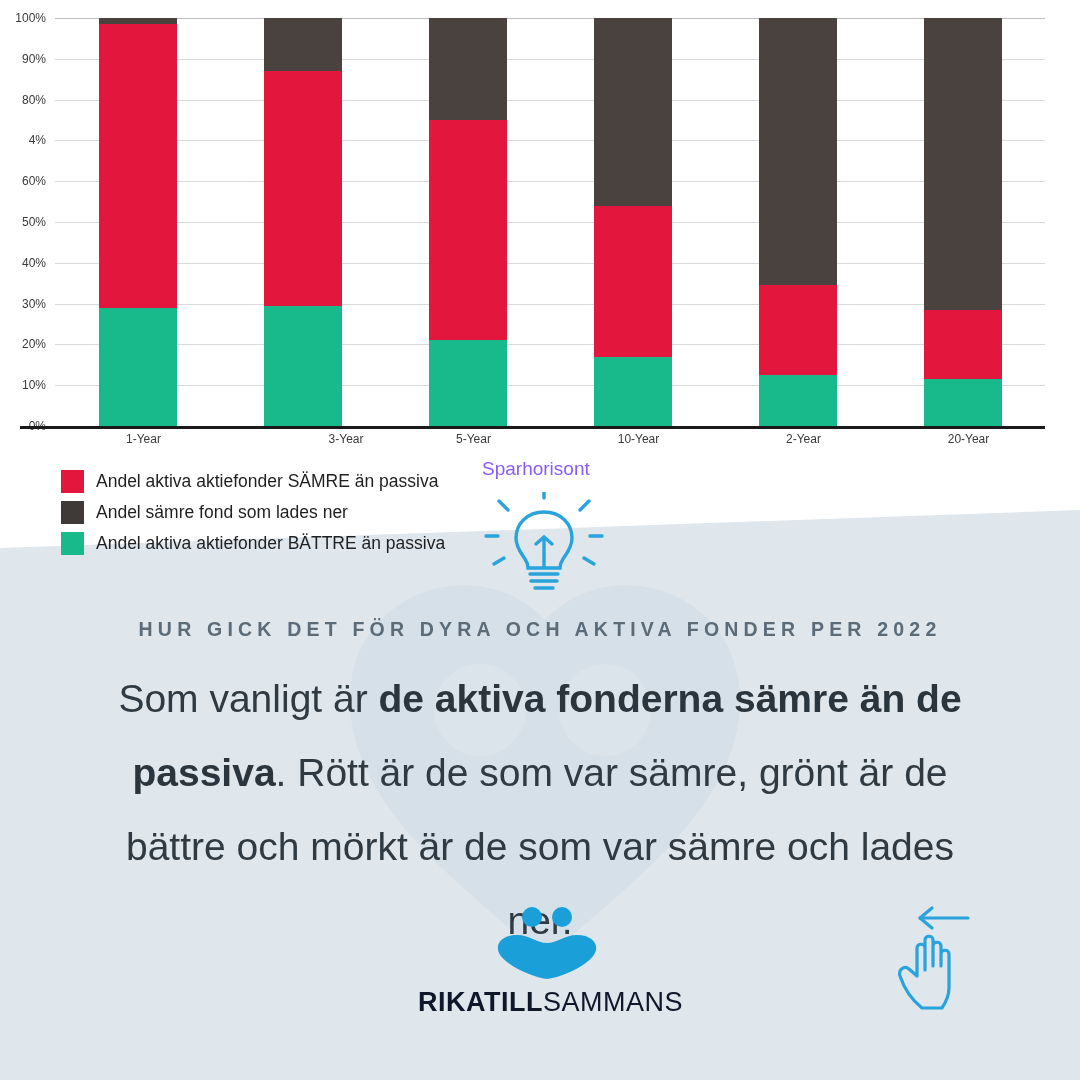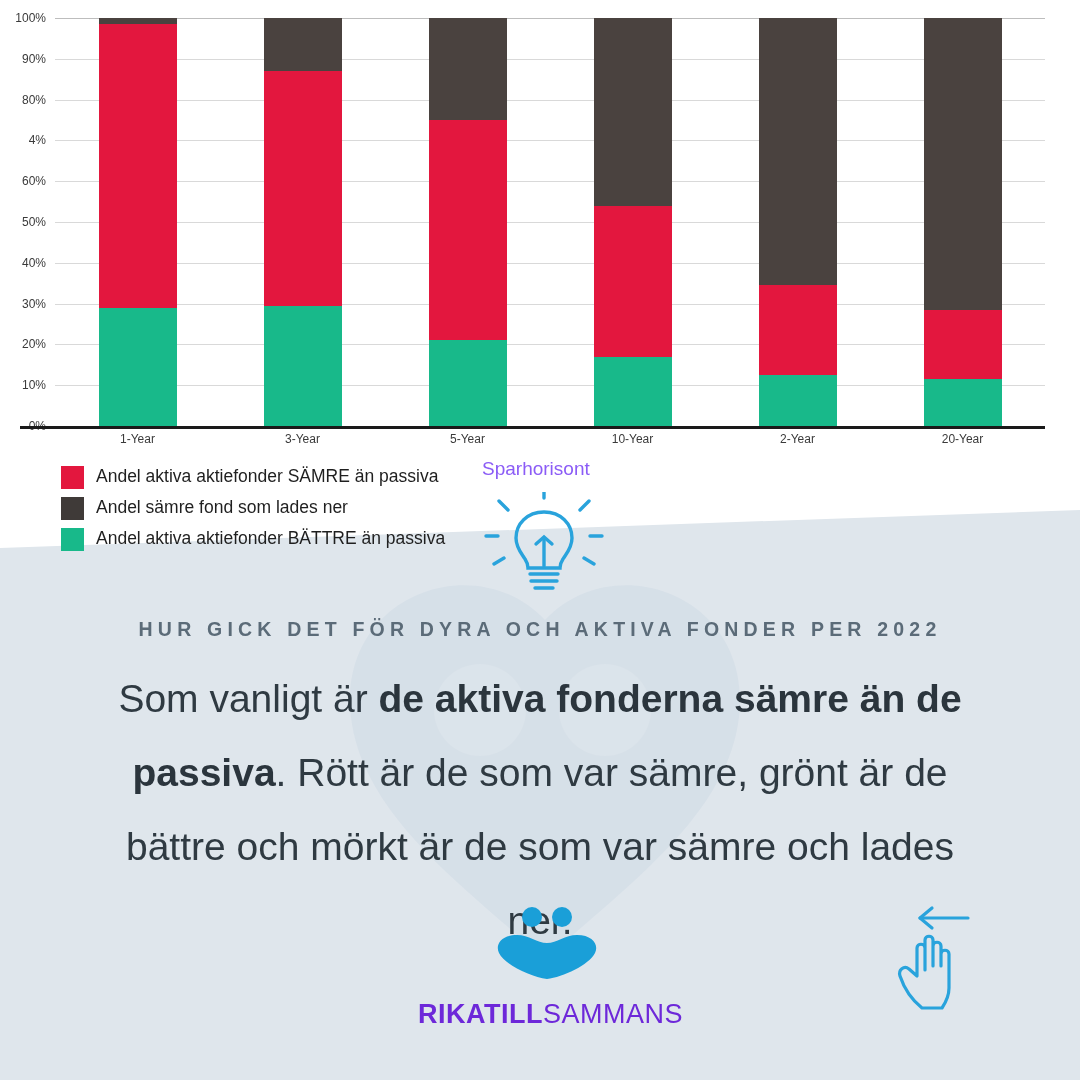--- a/index.html
+++ b/index.html
@@ -67,21 +67,21 @@
     width: 990px; height: 408px;
   }
   .bar-group {
     position: absolute;
     bottom: 0;
     width: 78px;
     height: 100%;
   }
   .seg { position: absolute; left: 0; width: 100%; }
   .xlabels {
-    position: absolute; left: 55px; top: 432px; width: 990px; height: 26px;
+    position: absolute; left: 61px; top: 432px; width: 990px; height: 26px;
   }
   .xlabel {
     position: absolute;
     font-size: 12px; color: #3a3a3a;
     text-align: center;
     width: 110px;
     transform: translateX(-50%);
   }
   .axis-title {
     position: absolute;
@@ -89,21 +89,21 @@
     font-size: 19px; color: #8b5cf6;
   }
 
   
   .legend {
     position: absolute;
     left: 28px; top: 466px;
     width: 480px;
   }
   .legend-row {
-    display: flex; 
+    display: flex; align-items: center;
     height: 31px;
     padding-left: 33px;
   }
   .legend-swatch {
     width: 23px; height: 23px; flex: 0 0 23px;
     margin-right: 12px;
   }
   .legend-text { font-size: 17.5px; color: #1f1f1f; }
 
   
@@ -140,25 +140,25 @@
   }
   .source b { font-weight: 700; }
 
   .brand {
     position: absolute;
     left: 418px; top: 905px;
     width: 258px;
     text-align: center;
   }
   .brand-name {
-    margin-top: 16px;
+    margin-top: 4px;
     font-size: 27px;
     font-weight: 700;
     letter-spacing: 0.5px;
-    color: #6d28d9;
+    color: #0f172a;
   }
   .brand-name .thin { font-weight: 400; }
 
   .hand { position: absolute; left: 880px; top: 900px; width: 120px; height: 120px; }
 </style>
 </head>
 <body>
 
 <div id="page">
 
@@ -231,21 +231,21 @@
           <div class="seg" title="Andel aktiva aktiefonder BÄTTRE än passiva 20-Year: 11.5%" style="height: 46.92px; bottom: 0px; background: rgb(24, 185, 138);"></div>
           <div class="seg" title="Andel aktiva aktiefonder SÄMRE än passiva 20-Year: 17%" style="height: 69.36px; bottom: 46.92px; background: rgb(227, 23, 62);"></div>
           <div class="seg" title="Andel sämre fond som lades ner 20-Year: 71.5%" style="height: 291.72px; bottom: 116.28px; background: rgb(74, 66, 63);"></div>
         </div>
       </div>
 
     <div class="axis-line" style="left:20px;"></div>
 
     <div class="xlabels" id="xlabels">
         <div class="xlabel" style="left: 82.5px;">1-Year</div>
-        <div class="xlabel" style="left: 247.5px;">3-Year</div>
+        <div class="xlabel" style="left: 247.5px; text-align: right;">3-Year</div>
         <div class="xlabel" style="left: 412.5px;">5-Year</div>
         <div class="xlabel" style="left: 577.5px;">10-Year</div>
         <div class="xlabel" style="left: 742.5px;">2-Year</div>
         <div class="xlabel" style="left: 907.5px;">20-Year</div>
       </div>
 
     <div class="axis-title">Sparhorisont</div>
   </div>
 
   <div class="legend">

